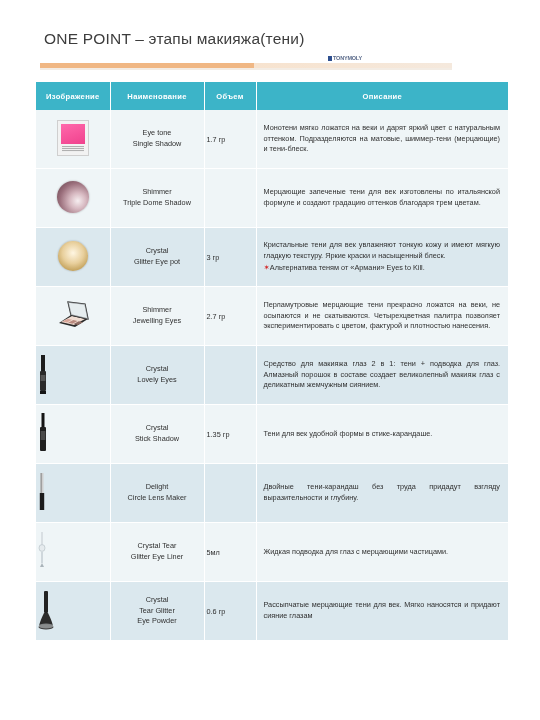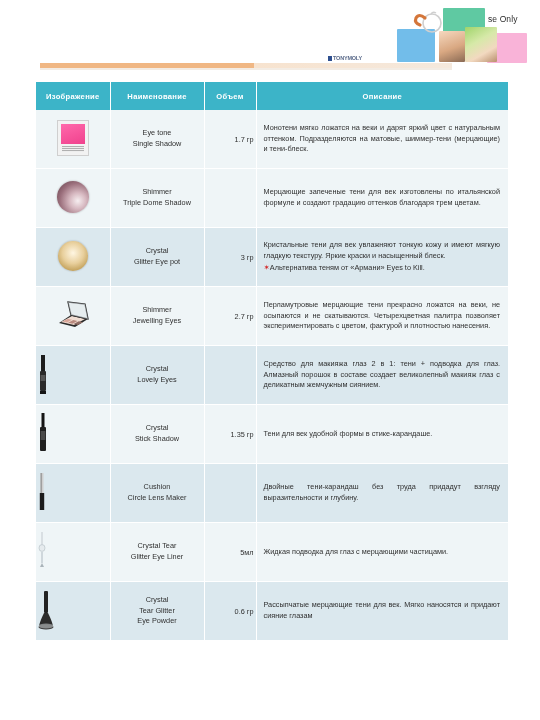--- a/index.html
+++ b/index.html
@@ -162,21 +162,21 @@
     text-align: center;
     padding: 4px 0;
     height: 50px;
   }
   .cell-name {
     text-align: center;
     line-height: 1.45;
     padding: 3px 4px;
   }
   .cell-vol {
-    text-align: right;
+    text-align: left;
     padding: 3px 2px;
   }
   .cell-desc {
     text-align: justify;
     line-height: 1.45;
     padding: 5px 8px 5px 7px;
   }
   .note-star { color: #d32a2a; font-size: 7.5px; }
   .note-line { display: block; margin-top: 1px; }
 
@@ -227,38 +227,26 @@
     display: block;
   }
 
   .icon-svg { display: block; }
 </style>
 </head>
 <body>
 
 <div class="slide-header">
 
+  <div class="title-block">
+    <div class="slide-title">ONE POINT – этапы макияжа(тени)</div>
+  </div>
   <div class="title-rule"></div>
   <div class="title-rule-2"></div>
 
-  <div class="collage">
-    <div class="c-block c-blue"></div>
-    <div class="c-block c-green"></div>
-    <div class="c-block c-pink"></div>
-    <div class="c-block c-photo-1"></div>
-    <div class="c-block c-photo-2"></div>
-    <div class="c-teapot">
-      <svg class="icon-svg" width="34" height="30" viewBox="0 0 34 30">
-        <ellipse cx="19" cy="17" rx="9" ry="9" fill="none" stroke="#cfcfcf" stroke-width="1.6"></ellipse>
-        <path d="M12 12 Q6 7 3 12 Q1 17 7 19" fill="none" stroke="#d4763a" stroke-width="3.2" stroke-linecap="round"></path>
-        <path d="M18 8 q2 -3 5 -1" fill="none" stroke="#cfcfcf" stroke-width="1.4"></path>
-      </svg>
-    </div>
-    <div class="c-useonly">se Only</div>
-  </div>
 
   <div class="c-logo"><span class="sq"></span><span>TONYMOLY</span></div>
 </div>
 
 <div class="tbl-wrap">
   <table class="products">
     <colgroup>
       <col class="col-img">
         <col class="col-name">
         <col class="col-vol">
@@ -387,21 +375,21 @@
         <td class="cell-img">
           <span class="thumb th-pencil-c">
             <svg class="icon-svg" width="12" height="44" viewBox="0 0 12 44">
               <rect x="4.5" y="2" width="3" height="20" fill="#cfcfcf"></rect>
               <rect x="4.5" y="2" width="1.4" height="20" fill="#9a9a9a"></rect>
               <rect x="3.8" y="22" width="4.4" height="17" fill="#1b1b1b"></rect>
             </svg>
           </span>
         </td>
         <td class="cell-name">
-          <span>Cushion</span><br>
+          <span>Delight</span><br>
           <span>Circle Lens Maker</span>
         </td>
         <td class="cell-vol"></td>
         <td class="cell-desc">
           <span>Двойные тени-карандаш без труда придадут взгляду выразительности и глубину.</span>
         </td>
       </tr>
 
       <tr class="row-a">
         <td class="cell-img">

